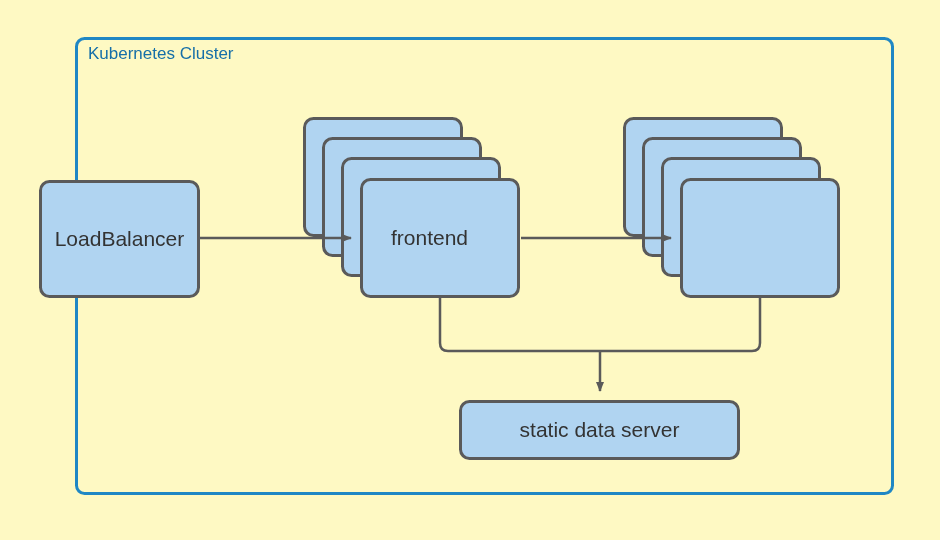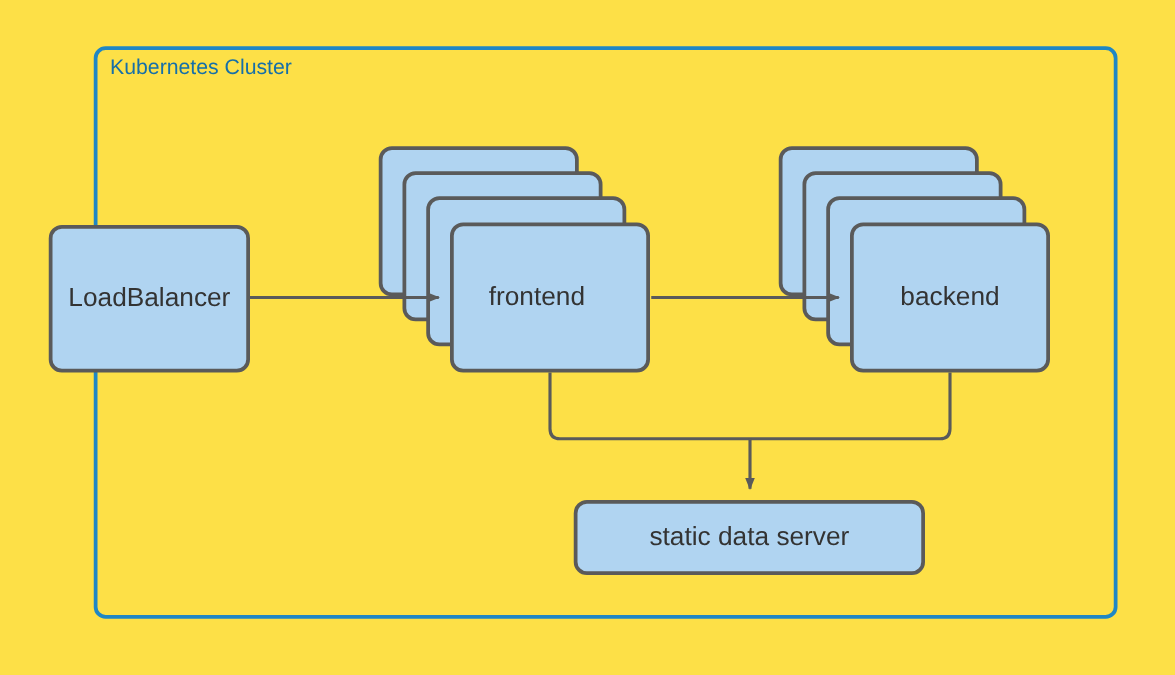--- a/index.html
+++ b/index.html
@@ -7,21 +7,21 @@
     padding: 0;
     background: #ffffff;
   }
   body {
     font-family: "Liberation Sans", sans-serif;
   }
   #canvas {
     position: relative;
     width: 940px;
     height: 540px;
-    background: #fde047;
+    background: #fef9c3;
     overflow: hidden;
   }
   #svg-layer {
     position: absolute;
     left: 0;
     top: 0;
     width: 940px;
     height: 540px;
   }
   .node-label {
@@ -86,17 +86,16 @@
 
     <rect x="460.5" y="401.5" width="278" height="57" rx="9" ry="9" fill="#b0d4f1" stroke="#5a5a5a" stroke-width="3"></rect>
   </svg>
 
   <div id="cluster-title">Kubernetes Cluster</div>
 
   <div class="node-label" style="left:39px; top:180px; width:161px; height:118px;">LoadBalancer</div>
 
   <div class="node-label" style="left:360px; top:178px; width:139px; height:120px;">frontend</div>
 
-  <div class="node-label" style="left:680px; top:178px; width:160px; height:120px;">backend</div>
 
   <div class="node-label" style="left:459px; top:400px; width:281px; height:60px;text-align:right;">static data server</div>
 
 </div>
 
 </body></html>

